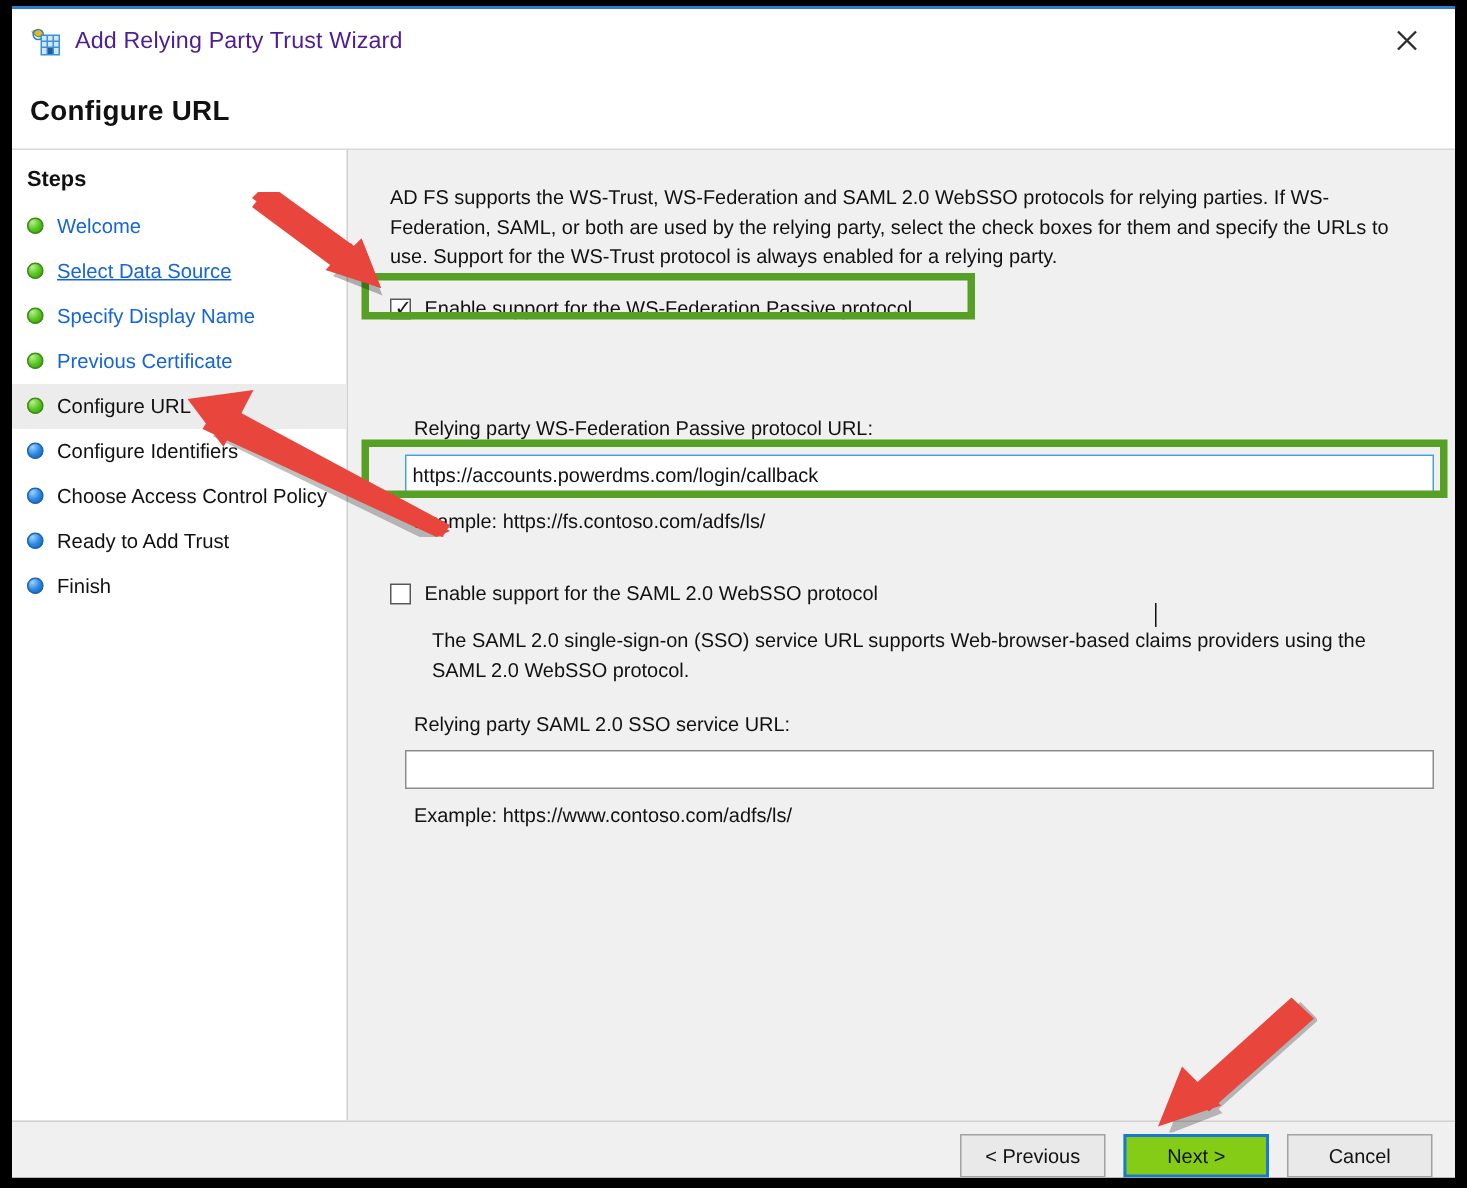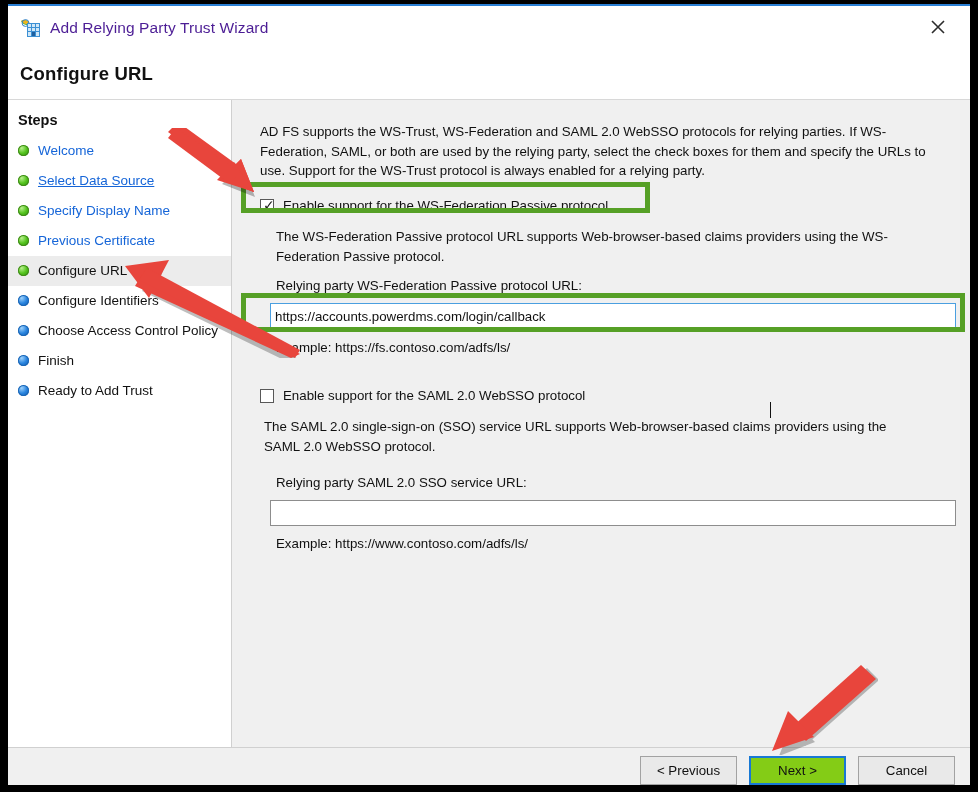--- a/index.html
+++ b/index.html
@@ -323,51 +323,50 @@
     <div class="sidebar">
       <div class="steps-title">Steps</div>
       <div class="steps-list" id="steps-list">
             <div class="step"><span class="bullet done"></span><span class="step-label">Welcome</span></div>
             <div class="step link"><span class="bullet done"></span><span class="step-label">Select Data Source</span></div>
             <div class="step"><span class="bullet done"></span><span class="step-label">Specify Display Name</span></div>
             <div class="step"><span class="bullet done"></span><span class="step-label">Previous Certificate</span></div>
             <div class="step current"><span class="bullet done"></span><span class="step-label">Configure URL</span></div>
             <div class="step pending"><span class="bullet todo"></span><span class="step-label">Configure Identifiers</span></div>
             <div class="step pending"><span class="bullet todo"></span><span class="step-label">Choose Access Control Policy</span></div>
+            <div class="step pending"><span class="bullet todo"></span><span class="step-label">Ready to Add Trust</span></div>
             <div class="step pending"><span class="bullet todo"></span><span class="step-label">Finish</span></div>
-            <div class="step pending"><span class="bullet todo"></span><span class="step-label">Ready to Add Trust</span></div>
           </div>
     </div>
 
     <div class="content">
 
       <div class="intro">AD FS supports the WS-Trust, WS-Federation and SAML 2.0 WebSSO protocols for relying parties.  If WS-Federation, SAML, or both are used by the relying party, select the check boxes for them and specify the URLs to use.  Support for the WS-Trust protocol is always enabled for a relying party.</div>
 
       <div class="cb-row" id="wsfed-cb" style="left:28px; top:97px;">
         <span class="cb-box">
           <span class="tick">✓</span>
         </span>
         <span class="cb-label">Enable support for the WS-Federation Passive protocol</span>
       </div>
 
-      <div class="desc" style="left:44px; top:127px; width:660px;">The WS-Federation Passive protocol URL supports Web-browser-based claims providers using the WS-Federation Passive protocol.</div>
 
       <div class="field-label" style="left:44px; top:178px;">Relying party WS-Federation Passive protocol URL:</div>
 
       <input class="txtinput focused" id="wsfed-url" style="left: 38px; top: 203px; width: 686px;" type="text" value="https://accounts.powerdms.com/login/callback">
       <div class="caret" id="wsfed-caret" style="left: 538px; top: 302px; height: 16px;"></div>
 
       <div class="example" style="left:44px; top:240px;">Example: https://fs.contoso.com/adfs/ls/</div>
 
       <div class="cb-row" style="left:28px; top:287px;">
         <span class="cb-box"></span>
         <span class="cb-label">Enable support for the SAML 2.0 WebSSO protocol</span>
       </div>
 
-      <div class="desc" style="left:32px; top:317px; width:660px;">The SAML 2.0 single-sign-on (SSO) service URL supports Web-browser-based claims providers using the SAML 2.0 WebSSO protocol.</div>
+      <div class="desc" style="left:56px; top:317px; width:660px;">The SAML 2.0 single-sign-on (SSO) service URL supports Web-browser-based claims providers using the SAML 2.0 WebSSO protocol.</div>
 
       <div class="field-label" style="left:44px; top:375px;">Relying party SAML 2.0 SSO service URL:</div>
 
       <input class="txtinput" style="left: 38px; top: 400px; width: 686px;" type="text" value="">
 
       <div class="example" style="left:44px; top:436px;">Example: https://www.contoso.com/adfs/ls/</div>
     </div>
   </div>
 
   <div class="footer">

